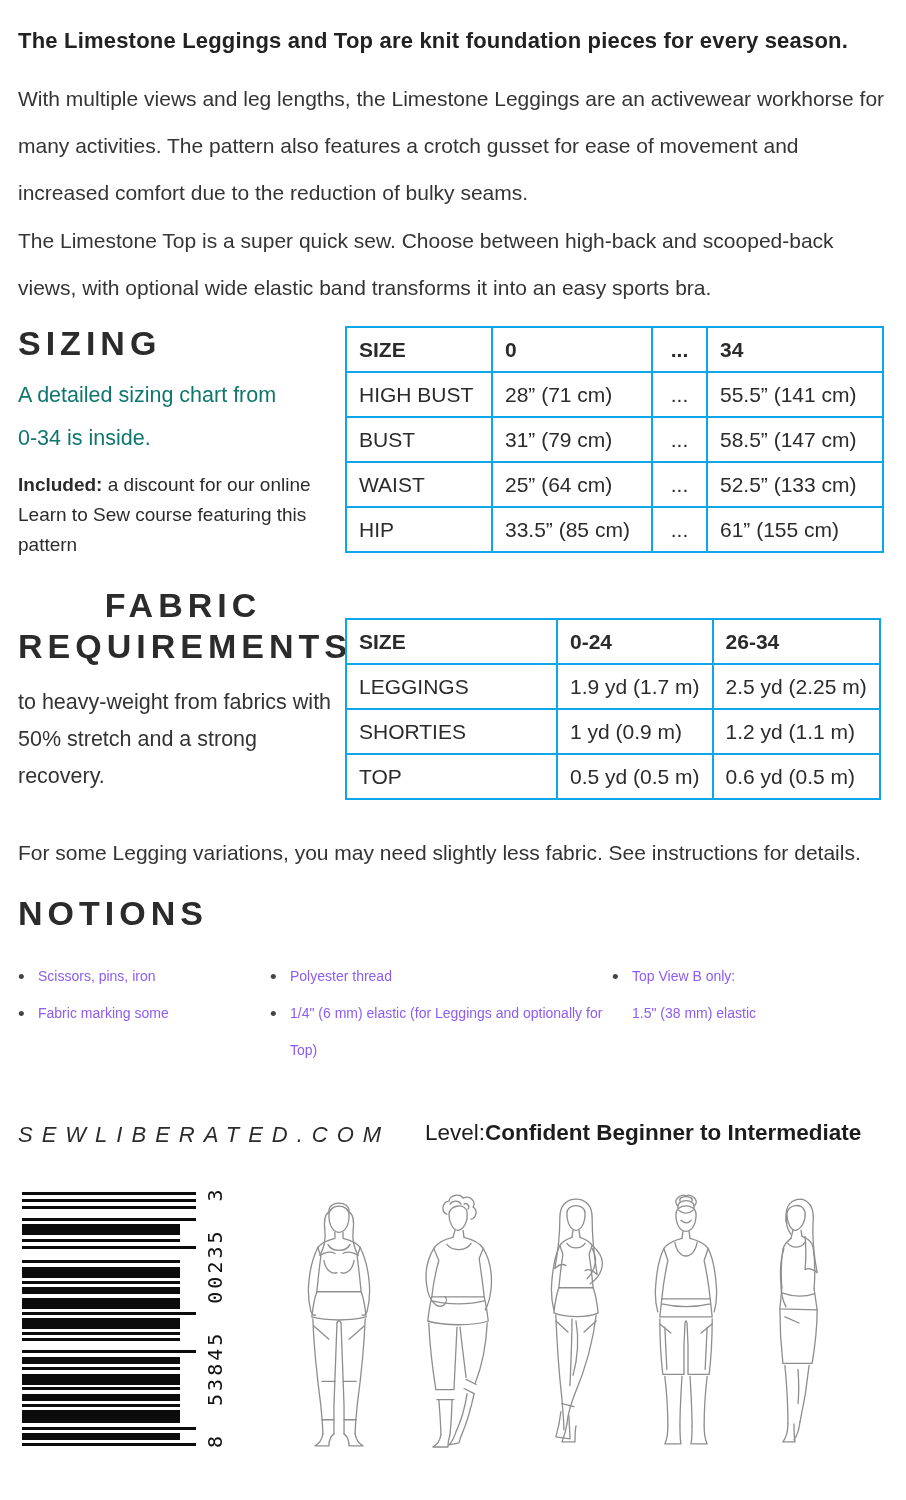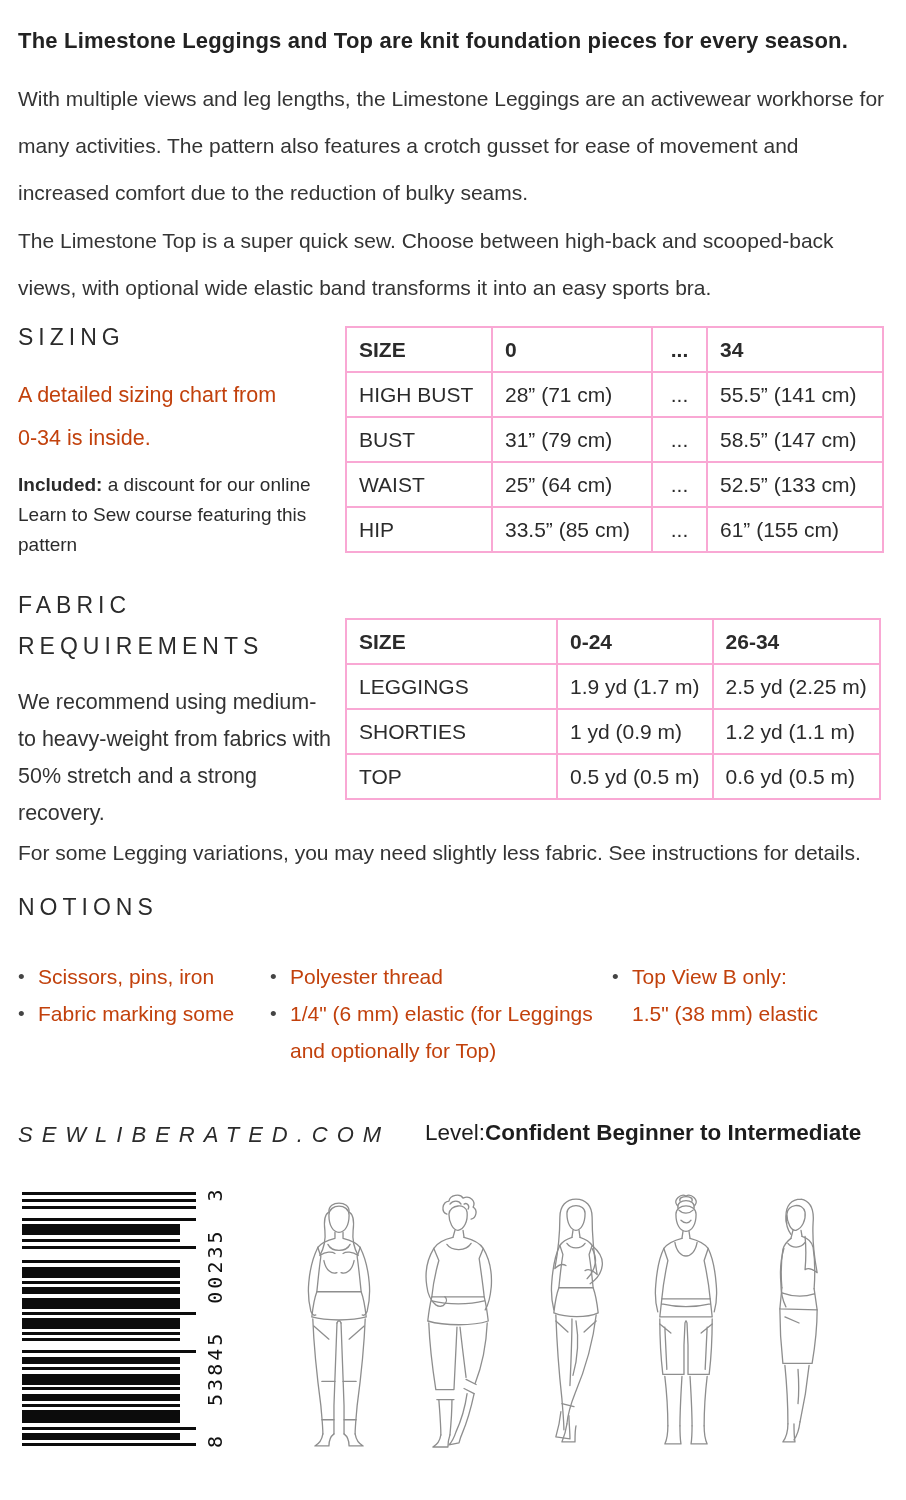--- a/index.html
+++ b/index.html
@@ -16,44 +16,44 @@
   }
   .intro-p {
     position: absolute; left: 18px; width: 872px;
     font-size: 21px; line-height: 47px; color: #343434;
   }
   .intro-p.p1 { top: 75px; }
   .intro-p.p2 { top: 217px; }
 
   .h-section {
     position: absolute; left: 18px;
-    font-size: 23px; font-weight: 400; letter-spacing: 5px; color: #2b2b2b;
+    font-size: 34px; font-weight: 700; letter-spacing: 5px; color: #2b2b2b; text-align: center;
   }
   .h-sizing  { top: 324px; }
   .h-fabric  { top: 585px; width: 330px; line-height: 41px; }
   .h-notions { top: 894px; }
 
-  .sizing-desc { position: absolute; left: 18px; top: 374px; font-size: 21.5px; line-height: 43px; color: #c2410c; }
+  .sizing-desc { position: absolute; left: 18px; top: 374px; font-size: 21.5px; line-height: 43px; color: #0f766e; }
   .included    { position: absolute; left: 18px; top: 470px; width: 335px; font-size: 19px; line-height: 30px; color: #2b2b2b; }
   .included .lbl { font-weight: 700; }
 
   table.tbl { position: absolute; border-collapse: collapse; font-size: 21px; color: #2b2b2b; table-layout: fixed; }
   .tbl th, .tbl td {
-    border: 2px solid #f9a8d4; height: 45px; padding: 0 12px;
+    border: 2px solid #0ea5e9; height: 45px; padding: 0 12px;
     text-align: left; vertical-align: middle; white-space: nowrap; font-weight: 400; overflow: hidden;
   }
   .tbl th { font-weight: 700; }
   .tbl .c-dots { text-align: center; padding: 0 4px; }
   #sizing-table { left: 345px; top: 326px; }
   #fabric-table { left: 345px; top: 618px; }
 
   .fabric-desc { position: absolute; left: 18px; top: 684px; font-size: 21.5px; line-height: 37px; color: #333; }
   .fabric-note { position: absolute; left: 18px; top: 841px; font-size: 21px; color: #333; }
 
-  .notions-col { position: absolute; top: 958px; font-size: 21px; line-height: 37px; color: #c2410c; }
+  .notions-col { position: absolute; top: 958px; font-size: 14px; line-height: 37px; color: #8b5cf6; }
   .col-1 { left: 18px;  width: 235px; }
   .col-2 { left: 270px; width: 340px; }
   .col-3 { left: 612px; width: 290px; }
   .n-item { position: relative; padding-left: 20px; }
   .n-item::before { content: "\2022"; position: absolute; left: 0; top: 0; font-size: 19px; color: #444; }
   .n-cont { padding-left: 20px; }
 
   .footer-site {
     position: absolute; left: 18px; top: 1122px;
     font-size: 22px; letter-spacing: 9px; color: #2b2b2b; white-space: nowrap; font-style: italic;
@@ -127,21 +127,20 @@
       <td>HIP</td>
       <td>33.5” (85 cm)</td>
       <td class="c-dots">...</td>
       <td>61” (155 cm)</td>
     </tr>
   </tbody>
     </table>
 
   <h2 class="h-section h-fabric">FABRIC REQUIREMENTS</h2>
   <div class="fabric-desc">
-    <div>We recommend using medium-</div>
     <div>to heavy-weight  from fabrics with</div>
     <div>50% stretch and a strong</div>
     <div>recovery.</div>
   </div>
 
   <table class="tbl" id="fabric-table">
     <colgroup>
         <col style="width:211px">
         <col style="width:154px">
         <col style="width:166px">

